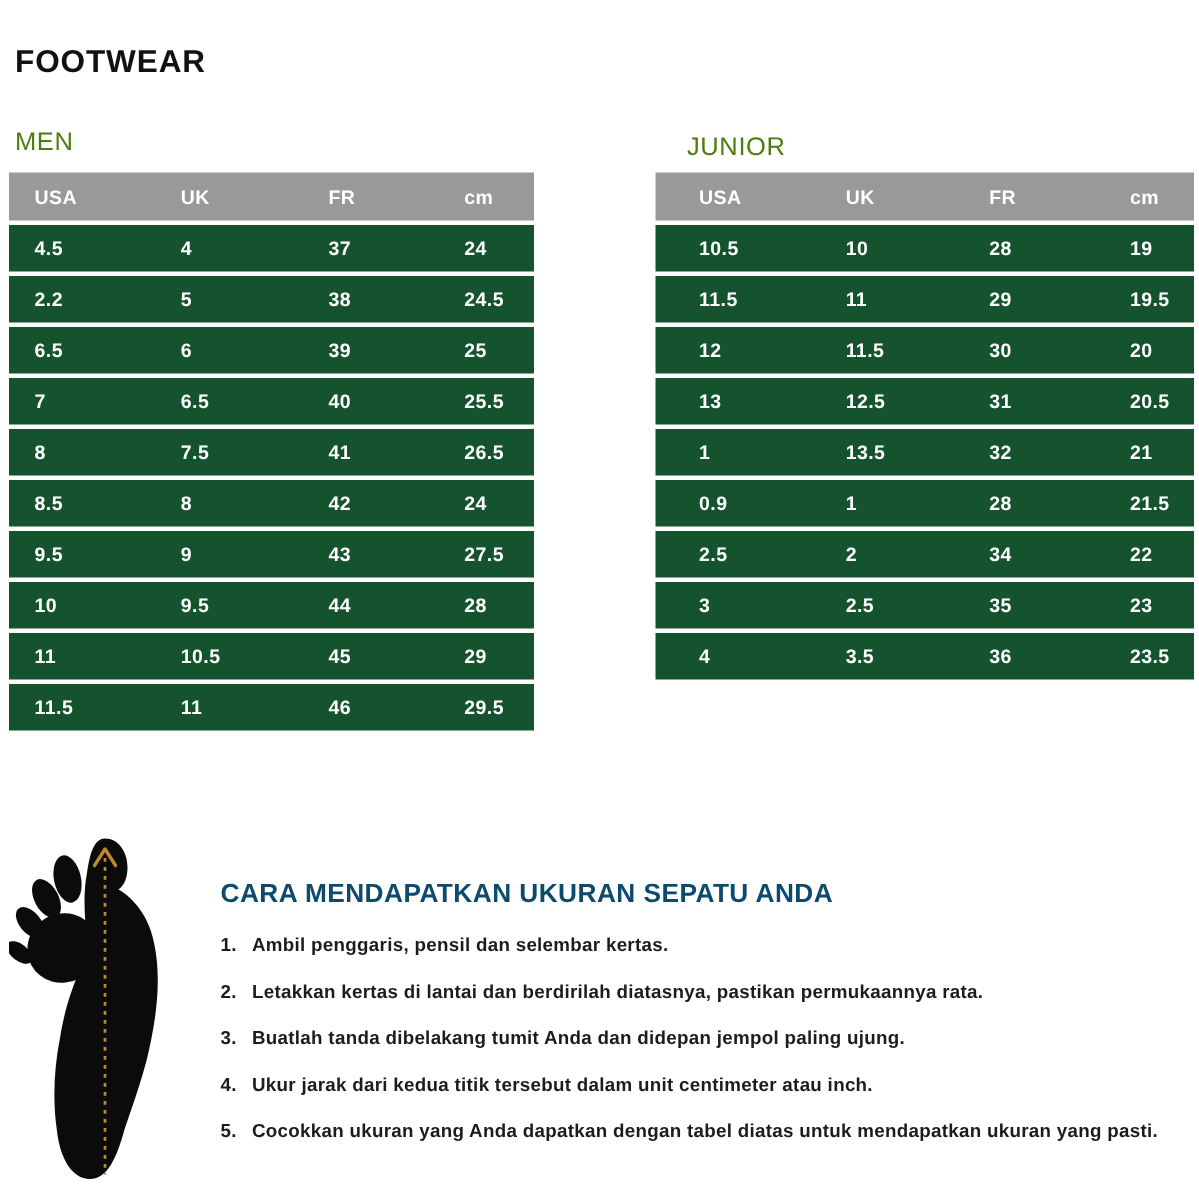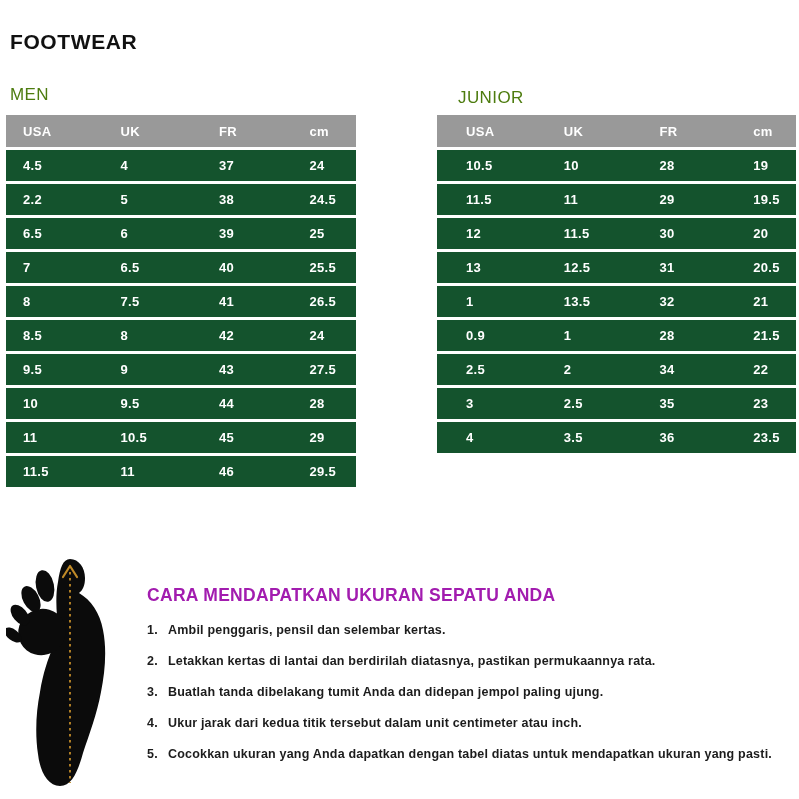--- a/index.html
+++ b/index.html
@@ -46,21 +46,21 @@
   .junior-table .size-cell:nth-child(1){ padding-left:29px; }
   .junior-table .size-cell:nth-child(2){ padding-left:37px; }
   .junior-table .size-cell:nth-child(3){ padding-left:43px; }
   .junior-table .size-cell:nth-child(4){ padding-left:47px; }
 
   
   .foot-figure { position:absolute; left:6px; top:556px; width:112px; height:240px; }
 
   .guide-title {
     position:absolute; left:147px; top:585px; margin:0;
-    font-size:17.5px; font-weight:700; letter-spacing:0.3px; color:#a21caf;
+    font-size:17.5px; font-weight:700; letter-spacing:0.3px; color:#0c4a6e;
   }
   .guide-steps {
     position:absolute; left:147px; top:623px; width:648px;
     margin:0; padding:0; list-style:none;
   }
   .guide-step {
     display:flex; margin-bottom:17px;
     font-size:12.5px; line-height:14px; font-weight:700;
     letter-spacing:0.2px; color:#1c1c1c;
   }

